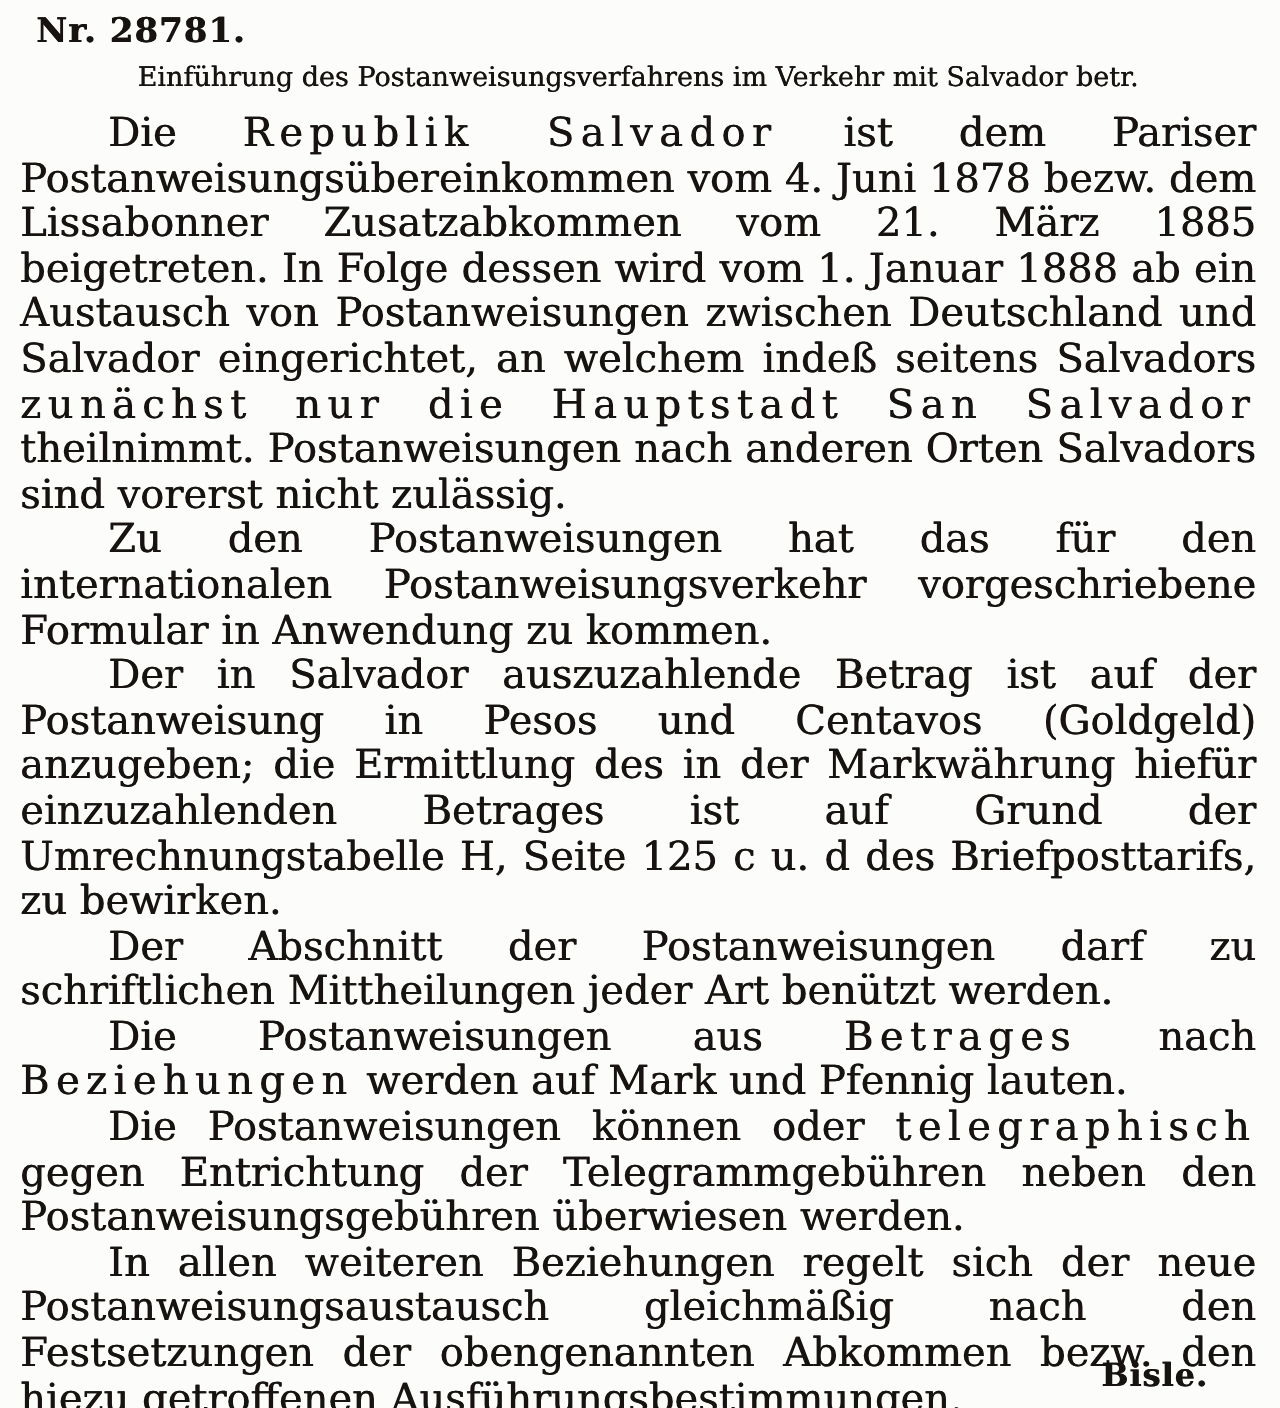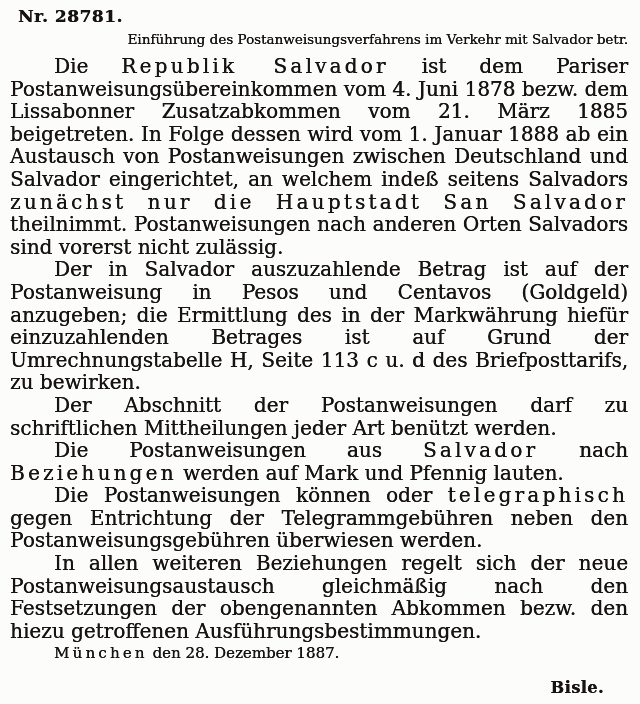--- a/index.html
+++ b/index.html
@@ -23,21 +23,21 @@
     font-size: 17px;
     font-weight: bold;
     line-height: 23px;
     margin-left: 8px;
     letter-spacing: 0.5px;
     text-shadow: 0.3px 0 0 currentColor;
   }
   .doc-subject {
     font-size: 13.5px;
     line-height: 19px;
-    text-align: right;
+    text-align: center;
     margin-top: 2px;
     text-shadow: 0.2px 0 0 currentColor;
   }
   .doc-body {
     margin-top: 6px;
     font-size: 20px;
     line-height: 22.6px;
     text-align: justify;
     text-shadow: 0.3px 0 0 currentColor;
   }
@@ -68,23 +68,24 @@
 </head>
 <body>
 
 <div class="page">
   <div class="doc-number">Nr. 28781.</div>
 
   <div class="doc-subject">Einführung des Postanweisungsverfahrens im Verkehr mit Salvador betr.</div>
 
   <div class="doc-body">
       <p class="para"><span>Die </span><span class="sperr">Republik Salvador</span><span> ist dem Pariser Postanweisungsübereinkommen vom 4. Juni 1878 bezw. dem Lissabonner Zusatzabkommen vom 21. März 1885 beigetreten. In Folge dessen wird vom 1. Januar 1888 ab ein Austausch von Postanweisungen zwischen Deutschland und Salvador eingerichtet, an welchem indeß seitens Salvadors </span><span class="sperr">zunächst nur die Hauptstadt San Salvador</span><span> theilnimmt. Postanweisungen nach anderen Orten Salvadors sind vorerst nicht zulässig.</span></p>
-      <p class="para"><span>Der in Salvador auszuzahlende Betrag ist auf der Postanweisung in Pesos und Centavos (Goldgeld) anzugeben; die Ermittlung des in der Markwährung hiefür einzuzahlenden Betrages ist auf Grund der Umrechnungstabelle H, Seite 113 c u. d des Briefposttarifs, zu bewirken.</span></p>
+      <p class="para"><span>Zu den Postanweisungen hat das für den internationalen Postanweisungsverkehr vorgeschriebene Formular in Anwendung zu kommen.</span></p>
+      <p class="para"><span>Der in Salvador auszuzahlende Betrag ist auf der Postanweisung in Pesos und Centavos (Goldgeld) anzugeben; die Ermittlung des in der Markwährung hiefür einzuzahlenden Betrages ist auf Grund der Umrechnungstabelle H, Seite 125 c u. d des Briefposttarifs, zu bewirken.</span></p>
       <p class="para"><span>Der Abschnitt der Postanweisungen darf zu schriftlichen Mittheilungen jeder Art benützt werden.</span></p>
-      <p class="para"><span>Die Postanweisungen aus </span><span class="sperr">Salvador</span><span> nach </span><span class="sperr">Beziehungen</span><span> werden auf Mark und Pfennig lauten.</span></p>
+      <p class="para"><span>Die Postanweisungen aus </span><span class="sperr">Betrages</span><span> nach </span><span class="sperr">Beziehungen</span><span> werden auf Mark und Pfennig lauten.</span></p>
       <p class="para"><span>Die Postanweisungen können oder </span><span class="sperr">telegraphisch</span><span> gegen Entrichtung der Telegrammgebühren neben den Postanweisungsgebühren überwiesen werden.</span></p>
       <p class="para"><span>In allen weiteren Beziehungen regelt sich der neue Postanweisungsaustausch gleichmäßig nach den Festsetzungen der obengenannten Abkommen bezw. den hiezu getroffenen Ausführungsbestimmungen.</span></p>
     </div>
 
   <div class="dateline"><span class="sperr">München</span><span> den 28. Dezember 1887.</span></div>
 
   <div class="countersign">Bisle.</div>
 </div>
 
 </body></html>

